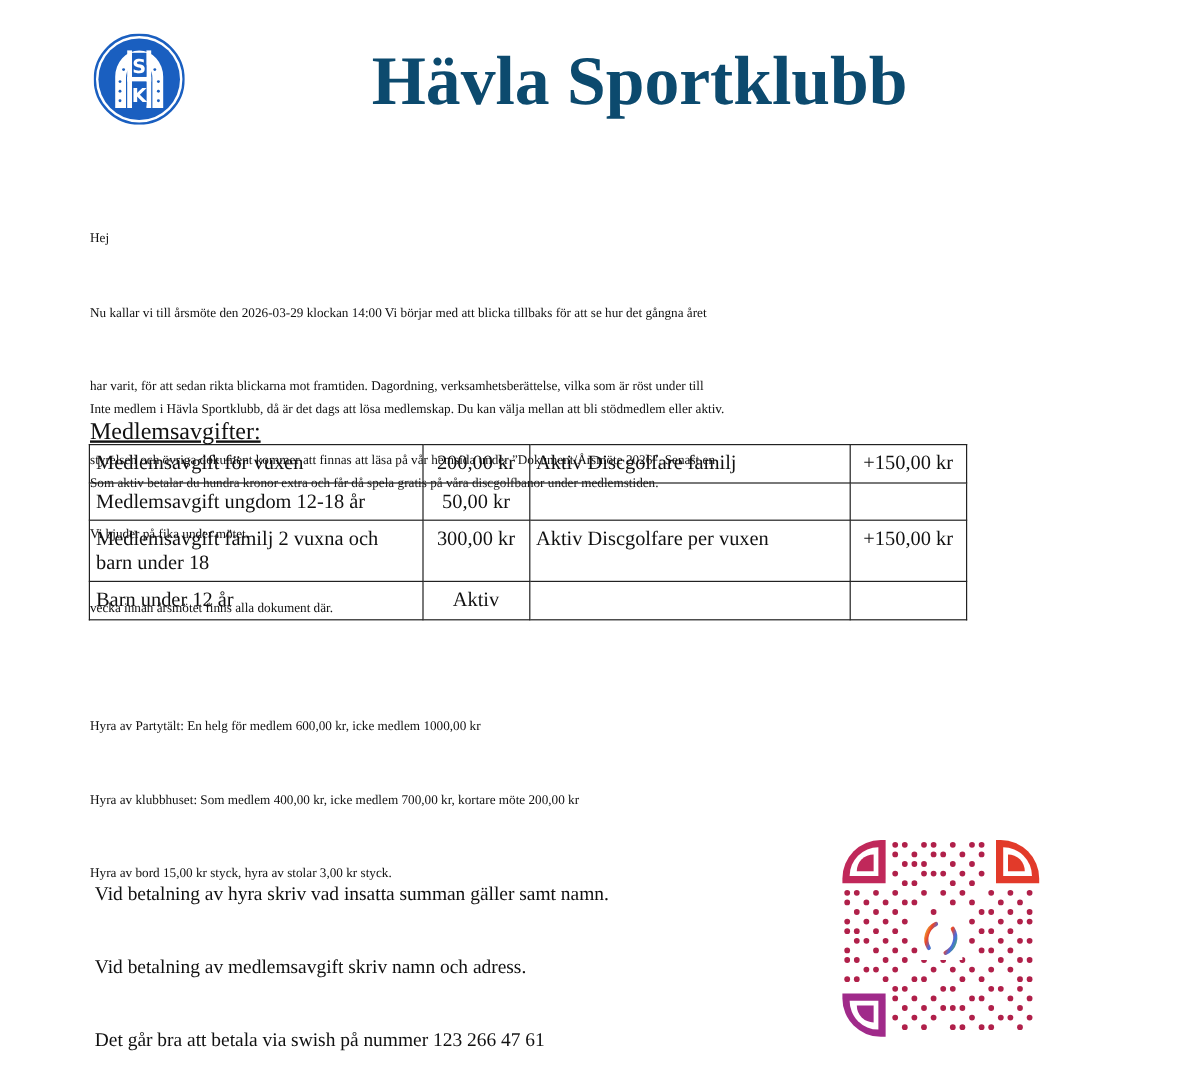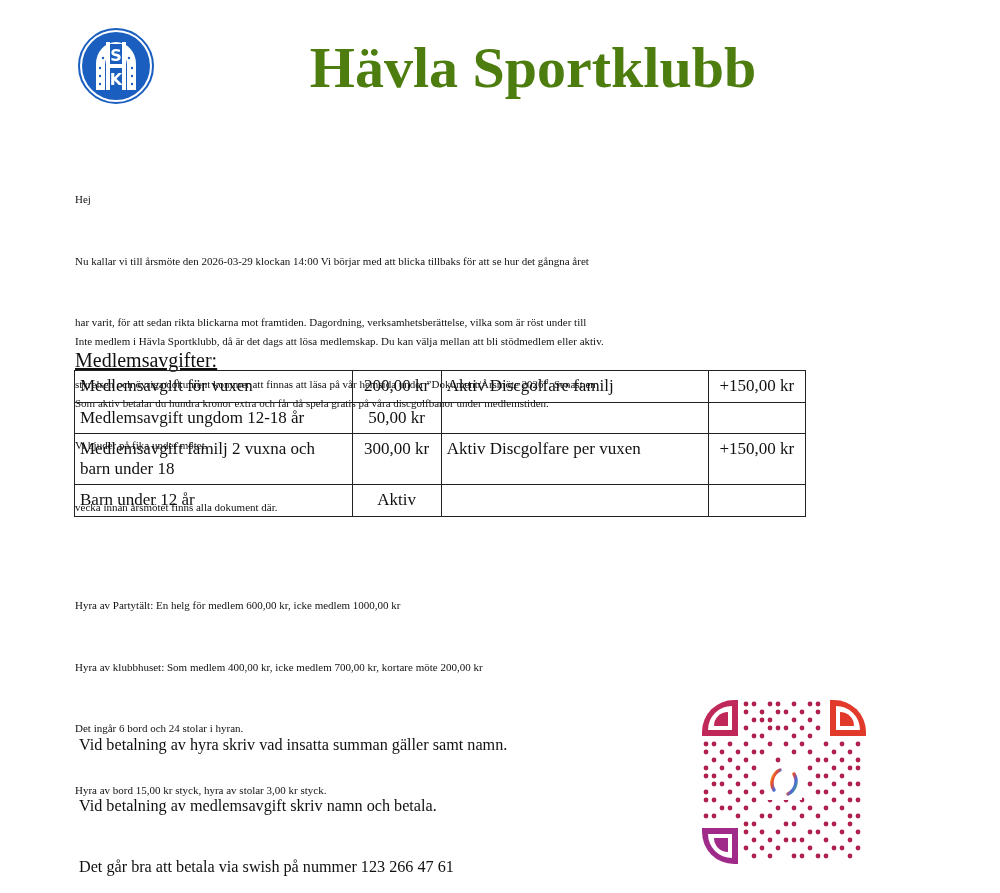--- a/index.html
+++ b/index.html
@@ -27,21 +27,21 @@
       left: 0;
       width: 1000px;
       top: 30px;
       text-align: center;
       padding-left: 66px;
       box-sizing: border-box;
       font-family: "Liberation Serif", "DejaVu Serif", serif;
       font-weight: bold;
       font-size: 58px;
       line-height: 76px;
-      color: #4d7c0f;
+      color: #0c4a6e;
       margin: 0;
     }
     .body-text {
       position: absolute;
       left: 75px;
       font-size: 11px;
       line-height: 20.5px;
       white-space: pre;
     }
     .intro { top: 148px; }
@@ -167,27 +167,26 @@
       <td class="amt">Aktiv</td>
       <td></td>
       <td class="amt"></td>
     </tr>
   </tbody>
 </table>
 
 <div class="body-text rent">
   <div>Hyra av Partytält: En helg för medlem 600,00 kr, icke medlem 1000,00 kr</div>
   <div>Hyra av klubbhuset: Som medlem 400,00 kr, icke medlem 700,00 kr, kortare möte 200,00 kr</div>
-  <div>Det ingår 6 bord och 24 stolar i hyran.</div>
   <div>Hyra av bord 15,00 kr styck, hyra av stolar 3,00 kr styck.</div>
 </div>
 
 <div class="payment">
   <div>Vid betalning av hyra skriv vad insatta summan gäller samt namn.</div>
-  <div>Vid betalning av medlemsavgift skriv namn och betala.</div>
+  <div>Vid betalning av medlemsavgift skriv namn och adress.</div>
   <div>Det går bra att betala via swish på nummer 123 266 47 61</div>
   
   
   
   
   
 </div>
 
 <svg class="qr" viewBox="0 0 168 168">
   <defs>

